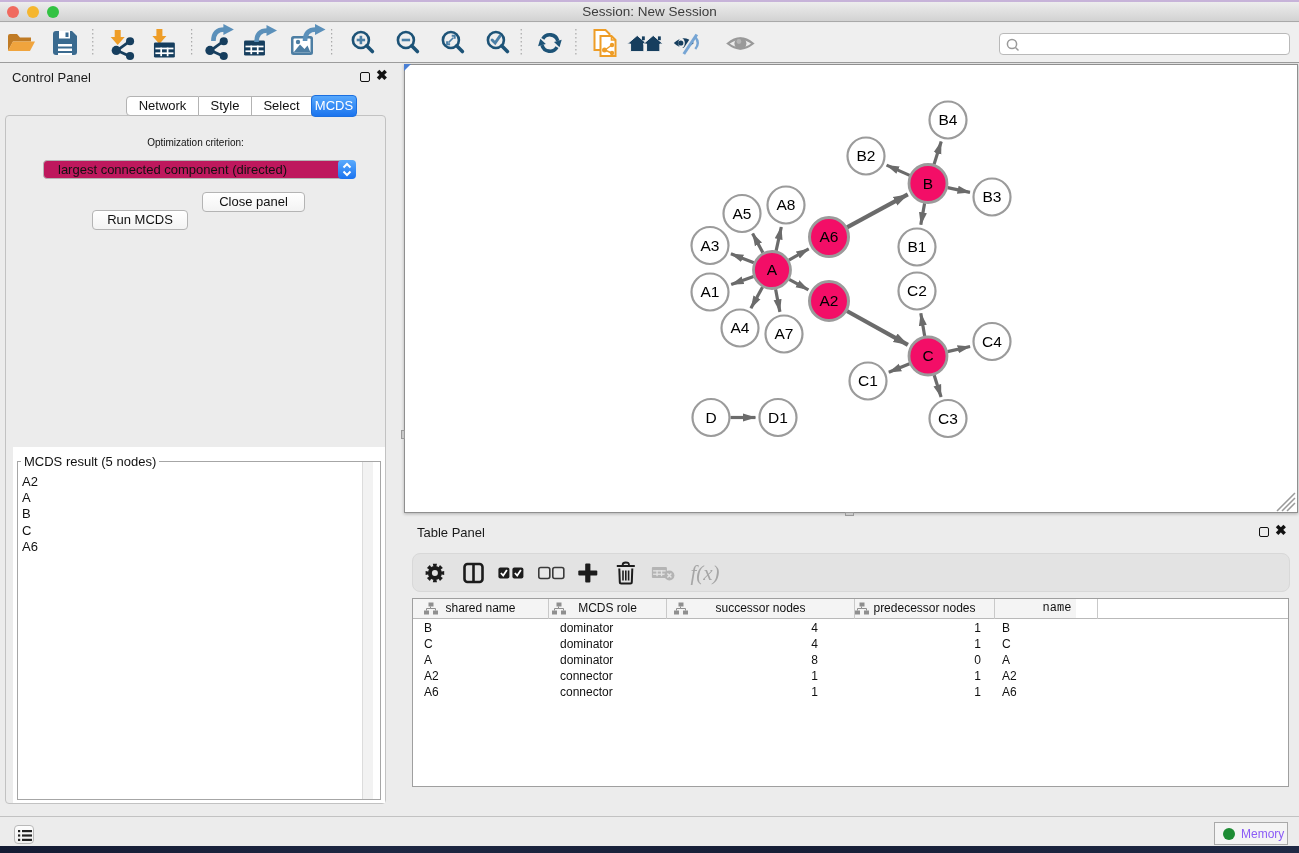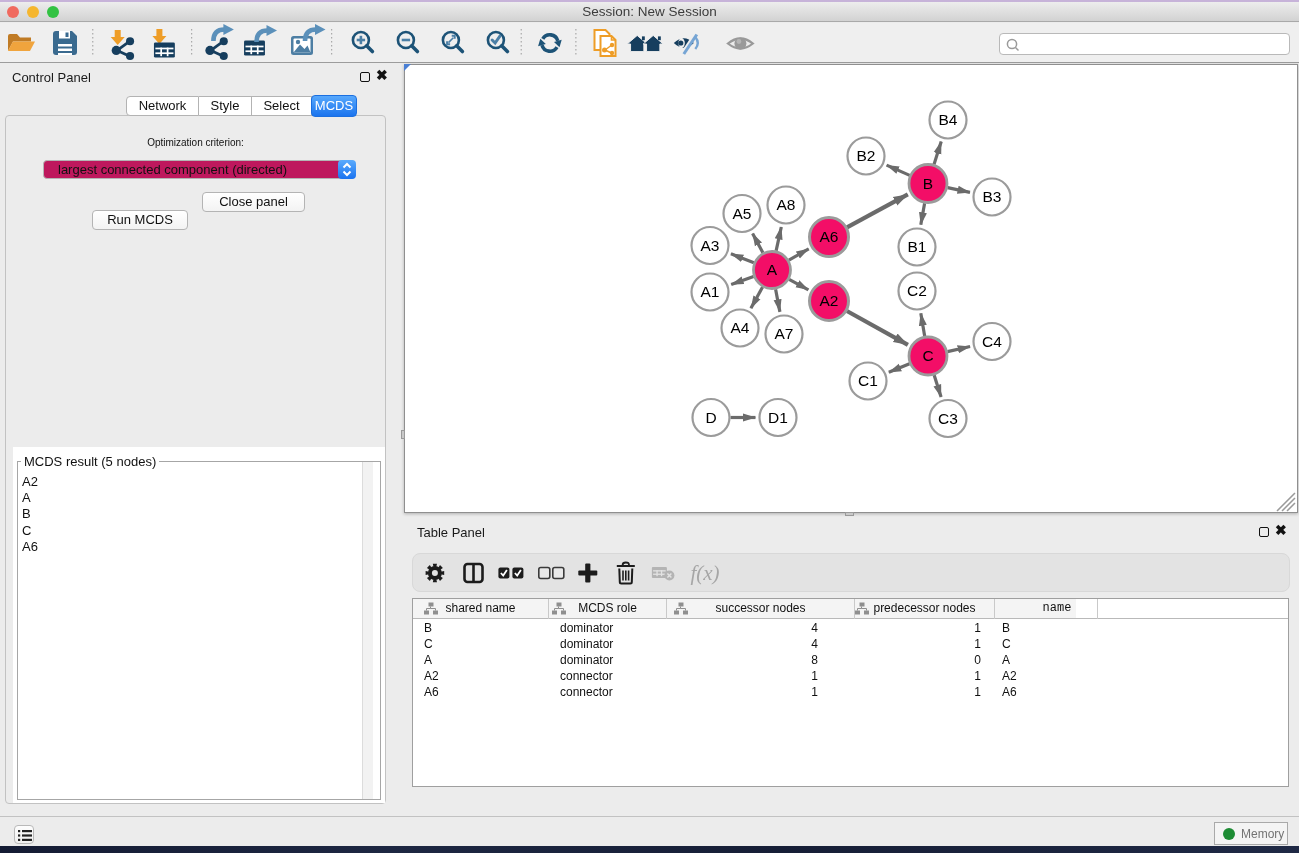--- a/index.html
+++ b/index.html
@@ -43,21 +43,21 @@
 #tpHeader { left:0; top:0; width:875px; height:20px; background:#fff; border-bottom:1px solid #b9b9b9; }
 #tpHeaderBg { left:0; top:0; width:663px; height:19px; background:#f4f4f4; }
 .hcell { top:0; height:20px; border-right:1px solid #c9c9c9; font-size:12px; color:#111; text-align:center; line-height:19px; }
 .trow { font-size:12px; color:#111; height:16px; line-height:16px; }
 #tpTabs { left:672px; top:727px; height:20px; display:flex; }
 .btab { border:1px solid #ababab; border-left:none; background:#fff; font-size:13px; color:#111; text-align:center; line-height:19px; }
 .btab.sel { background:linear-gradient(#58a9fd,#1a73ef); color:#fff; border-color:#1b6fe0; border-radius:4px 0 0 4px; }
 .btab.last { border-radius:0 4px 4px 0; }
 #statusbar { left:0; top:816px; width:1299px; height:30px; background:#ececec; border-top:1px solid #c2c2c2; }
 #listBtn { left:14px; top:8px; width:20px; height:19px; background:linear-gradient(#fdfdfd,#f0f0f0); border:1px solid #b9b9b9; border-radius:4px; }
-#memBtn { left:1214px; top:5px; width:74px; height:23px; background:#f4f4f4; border:1px solid #a9a9a9; font-size:12px; color:#737373; }
+#memBtn { left:1214px; top:5px; width:74px; height:23px; background:#f4f4f4; border:1px solid #a9a9a9; font-size:12px; color:#8b5cf6; }
 #navy { left:0; top:846px; width:1299px; height:7px; background:linear-gradient(90deg,#141b33,#1d2742 30%,#161e36 60%,#1f2945); }
 </style>
 </head>
 <body>
 <div class="abs" id="topstrip"></div>
 <div class="abs" id="titlebar">
   <div class="abs tl" style="left:7px;background:#f06a5f;"></div>
   <div class="abs tl" style="left:27px;background:#f5b62f;"></div>
   <div class="abs tl" style="left:47px;background:#33c243;"></div>
   <div class="title">Session: New Session</div>

